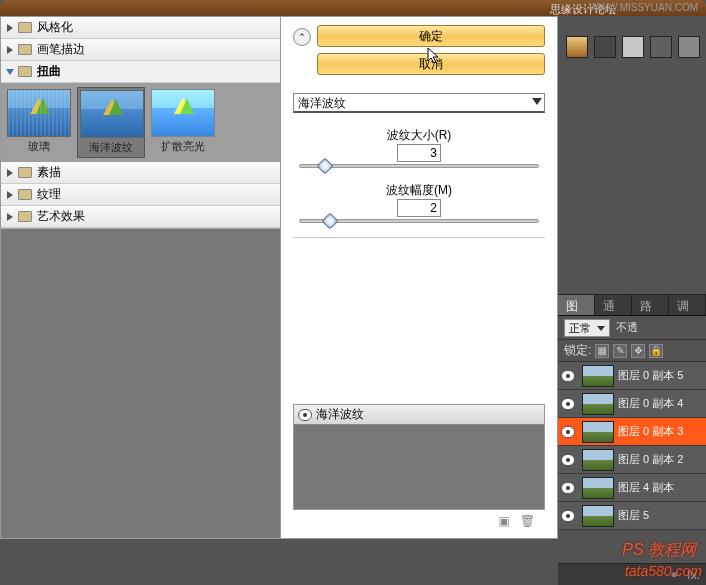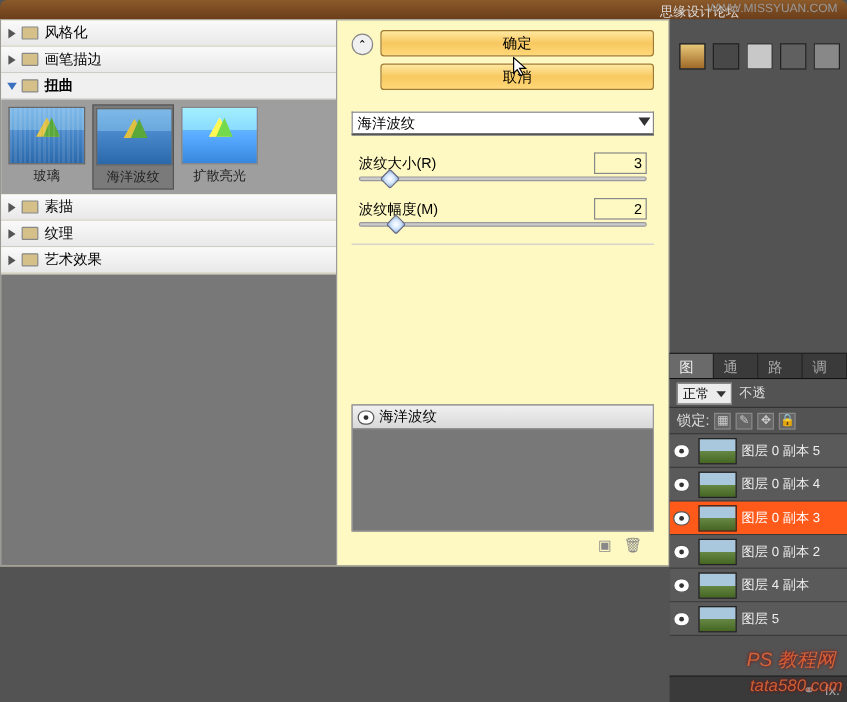--- a/index.html
+++ b/index.html
@@ -1,20 +1,20 @@
 <!DOCTYPE html>
 <html><head>
 <meta charset="utf-8">
 <style>
 * { box-sizing: border-box; margin: 0; padding: 0; font-family: "Microsoft YaHei", sans-serif; font-size: 12px; }
 body { width: 706px; height: 585px; background: #535353; overflow: hidden; position: relative; }
 .top-bar { position: absolute; top: 0; left: 0; right: 0; height: 16px; background: linear-gradient(#8b5a2b, #6b3e1a); border-radius: 6px 6px 0 0; }
 .top-label { position: absolute; top: 2px; right: 90px; color: #ddd; font-size: 11px; }
 .top-url { position: absolute; top: 2px; right: 8px; color: #999; font-size: 10px; margin-left: 25px; }
-.main { position: absolute; top: 16px; left: 0; width: 558px; height: 456px; background: #fef9c3; border: 1px solid #999; display: flex; }
+.main { position: absolute; top: 16px; left: 0; width: 558px; height: 523px; background: #ffffff; border: 1px solid #999; display: flex; }
 .left-panel { width: 280px; border-right: 1px solid #999; display: flex; flex-direction: column; }
 .tree { border-bottom: 1px solid #aaa; }
 .tree-row { display: flex; align-items: center; height: 22px; padding-left: 4px; border-bottom: 1px solid #ccc; background: linear-gradient(#fafafa,#e8e8e8); cursor: pointer; }
 .tree-row.selected { background: #f0f0f0; }
 .disclosure { width: 10px; height: 10px; margin-right: 3px; }
 .folder-icon { width: 14px; height: 11px; background: #d4c088; border: 1px solid #888; margin-right: 5px; border-radius: 1px; }
 .thumbs { display: flex; padding: 4px; gap: 4px; background: #9e9e9e; }
 .thumb-cell { width: 68px; text-align: center; padding: 2px; }
 .thumb-cell.selected { background: #7a7a7a; border: 1px solid #555; }
 .thumb-img { width: 64px; height: 48px; background: linear-gradient(#7db8e8 0%, #6aa8dd 40%, #4a8acc 40%, #2a68aa 100%); position: relative; border: 1px solid #666; overflow: hidden; }
@@ -25,21 +25,21 @@
 .filler { flex: 1; background: #787878; }
 .right-panel { flex: 1; padding: 8px 12px; display: flex; flex-direction: column; }
 .btn-row { display: flex; align-items: flex-start; gap: 6px; }
 .toggle-circle { width: 18px; height: 18px; border-radius: 50%; background: #f0f0f0; border: 1px solid #888; font-size: 9px; text-align: center; line-height: 16px; margin-top: 3px; }
 .gold-btn { flex: 1; height: 22px; background: linear-gradient(#ffe8a0,#f8c860,#ffd878); border: 1px solid #a07830; border-radius: 3px; text-align: center; line-height: 20px; cursor: pointer; margin-bottom: 6px; }
 .controls { margin-top: 12px; }
 .select-row { display: flex; align-items: center; margin-bottom: 14px; }
 .select-box { flex: 1; height: 20px; border: 1px solid #888; border-bottom: 2px solid #555; background: #fff; padding-left: 4px; line-height: 18px; position: relative; }
 .select-arrow { position: absolute; right: 2px; top: 4px; width: 0; height: 0; border-left: 5px solid transparent; border-right: 5px solid transparent; border-top: 7px solid #333; }
 .slider-group { margin-bottom: 14px; padding: 0 6px; }
-.slider-label-row { display: flex; justify-content: space-between; align-items: center; margin-bottom: 2px; }
+.slider-label-row { display: flex; justify-content: space-between; align-items: center; margin-bottom: 2px; flex-direction: column; }
 .slider-label { font-size: 12px; }
 .slider-input { width: 44px; height: 18px; border: 1px solid #888; text-align: right; padding-right: 3px; line-height: 16px; }
 .slider-track { height: 4px; background: #ccc; border: 1px solid #999; border-radius: 2px; position: relative; margin-top: 2px; }
 .slider-knob { position: absolute; top: -5px; width: 12px; height: 12px; background: radial-gradient(#fff,#d8e8ff,#8ab8dd); border: 1px solid #668; border-radius: 2px; transform: rotate(45deg); }
 .divider { height: 1px; background: #ccc; margin: 8px 0; }
 .stack-area { margin-top: auto; }
 .stack-box { border: 1px solid #999; background: #787878; height: 106px; }
 .stack-header { height: 20px; background: linear-gradient(#f0f0f0,#d8d8d8); border-bottom: 1px solid #888; display: flex; align-items: center; padding-left: 4px; gap: 4px; }
 .eye { width: 14px; height: 12px; border: 1px solid #555; border-radius: 6px; background: #fff; position: relative; }
 .eye::after { content: ""; position: absolute; left: 4px; top: 3px; width: 4px; height: 4px; background: #333; border-radius: 50%; }

